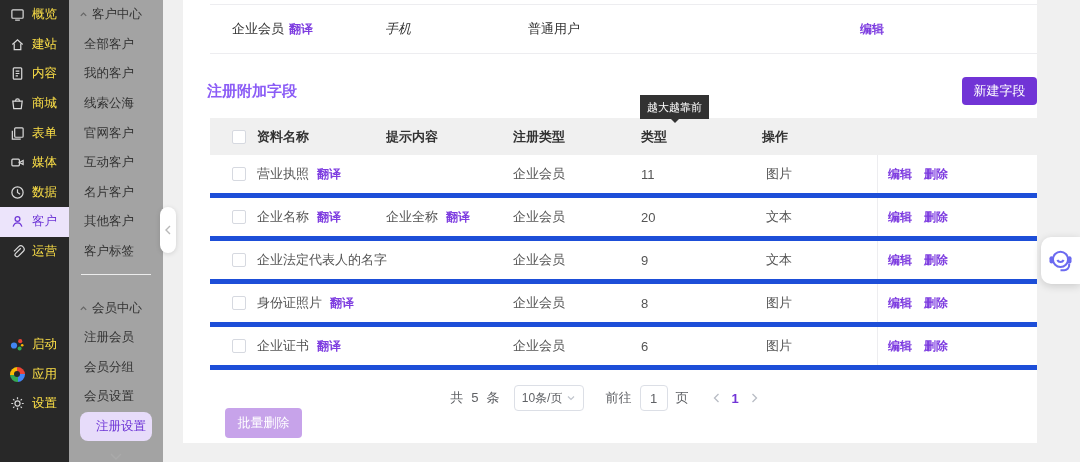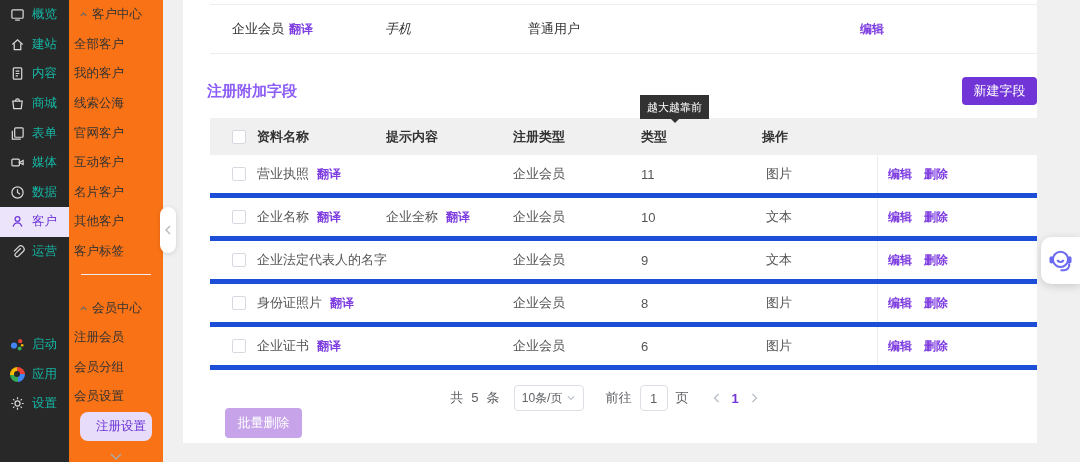--- a/index.html
+++ b/index.html
@@ -3,32 +3,32 @@
 <meta charset="utf-8">
 <style>
   * { margin:0; padding:0; box-sizing:border-box; }
   html,body { background:#e8e8e8; }
   body { font-family:"Liberation Sans","DejaVu Sans",sans-serif; }
   .page { position:relative; width:1080px; height:462px; background:#f0f0f0; overflow:hidden; }
 
   
   .darknav { position:absolute; left:0; top:0; width:69px; height:462px; background:#282828; z-index:3; }
   .dn-row { height:29.6px; display:flex; align-items:center; padding-left:9px; gap:7px;
-            font-size:12.5px; color:#14b8a6; cursor:pointer; }
+            font-size:12.5px; color:#fde047; cursor:pointer; }
   .dn-row .ic { width:16px; height:16px; display:flex; align-items:center; justify-content:center; color:#d9d9d9; }
   .dn-row.active { background:#ece4fb; color:#6d34d6; }
   .dn-row.active .ic { color:#6d34d6; }
   .dn-bottom { position:absolute; top:330px; left:0; right:0; }
   .apps-wheel { width:15px; height:15px; border-radius:50%; position:relative;
     background:conic-gradient(#EA4335 0 25%, #4285F4 25% 50%, #34A853 50% 75%, #FBBC05 75% 100%); }
   .apps-wheel::after { content:""; position:absolute; inset:4.5px; border-radius:50%; background:#282828; }
 
   
-  .subnav { position:absolute; left:69px; top:0; width:94px; height:462px; background:#f97316; z-index:2; }
-  .sn-row { height:29.6px; display:flex; align-items:center; padding-left:5px; font-size:12.5px; color:#333; cursor:pointer; white-space:nowrap; }
+  .subnav { position:absolute; left:69px; top:0; width:94px; height:462px; background:#a3a3a3; z-index:2; }
+  .sn-row { height:29.6px; display:flex; align-items:center; padding-left:15px; font-size:12.5px; color:#333; cursor:pointer; white-space:nowrap; }
   .sn-head { padding-left:10px; gap:4px; }
   .sn-head .caret { color:#666; display:flex; }
   .sn-div { border-top:1px solid #ececec; margin:8px 12px 18px 12px; }
   .sn-row.active { background:#e7dcfa; color:#6d34d6; border-radius:8px; margin:0 11px; padding-left:16px; }
   .sn-more { position:absolute; bottom:1px; left:0; right:0; display:flex; justify-content:center; color:#aaa; cursor:pointer; }
   .collapse-handle { position:absolute; left:160px; top:207px; width:16px; height:46px; background:#fff;
     border-radius:8px; box-shadow:0 1px 5px rgba(0,0,0,.13); display:flex; align-items:center; justify-content:center;
     color:#b9b9b9; z-index:4; cursor:pointer; }
 
   
@@ -346,21 +346,21 @@
           </div>
         <div class="cell c-name">
             <span>企业名称</span>
             <a class="plink gap8">翻译</a>
           </div>
         <div class="cell c-hint">
             <span>企业全称</span>
             <a class="plink gap8">翻译</a>
           </div>
         <div class="cell c-reg">企业会员</div>
-        <div class="cell c-sort">10</div>
+        <div class="cell c-sort">20</div>
         <div class="cell c-type">文本</div>
         <div class="cell c-ops">
             <a class="plink">编辑</a>
             <a class="plink del">删除</a>
           </div>
       </div>
 
       <div class="trow tbody-row">
         <div class="cell c-check">
             <input type="checkbox" class="cb" style="">

